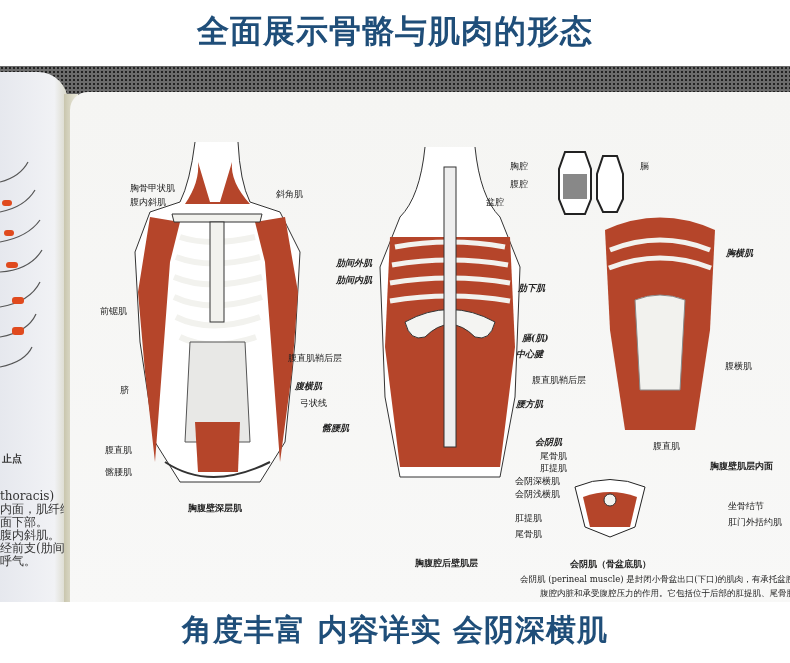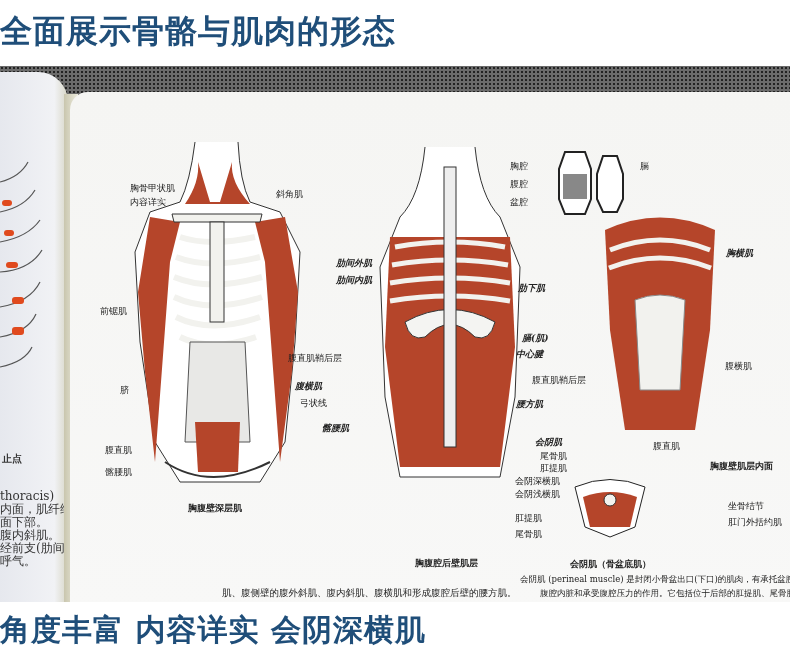--- a/index.html
+++ b/index.html
@@ -1,17 +1,17 @@
 <!DOCTYPE html>
 <html><head>
   <meta charset="utf-8">
   <style>
     * { box-sizing: border-box; margin: 0; padding: 0; }
     body { width: 790px; height: 663px; background: #ffffff; position: relative; overflow: hidden; font-family: "DejaVu Sans", sans-serif; }
-    .banner { position: absolute; left: 0; width: 790px; text-align: left; color: #1f4e79; font-weight: bold; }
+    .banner { position: absolute; left: 0; width: 790px; text-align: center; color: #1f4e79; font-weight: bold; }
     .banner.top { top: 10px; font-size: 32px; letter-spacing: 1px; }
     .banner.bottom { top: 610px; font-size: 30px; letter-spacing: 1px; }
     .photo { position: absolute; left: 0; top: 66px; width: 790px; height: 536px; background: #5a5a5a; overflow: hidden; }
     .mesh { position: absolute; left: 0; top: 0; width: 790px; height: 40px;
       background-image: radial-gradient(#222 35%, transparent 40%); background-size: 4px 4px; background-color: #6b6b6b; }
     .left-page { position: absolute; left: 0; top: 6px; width: 68px; height: 540px; background: linear-gradient(90deg, #e6e8ee, #f1f2f5 80%, #d7d6c6); border-top-right-radius: 30px; text-decoration: underline; }
     .gutter { position: absolute; left: 64px; top: 28px; width: 14px; height: 520px; background: linear-gradient(90deg, #c9c6ae, #ecebdd); }
     .right-page { position: absolute; left: 70px; top: 26px; width: 720px; height: 520px; background: linear-gradient(180deg, #f5f5f3, #f8f8f7); border-top-left-radius: 18px; }
     .lbl { position: absolute; font-family: "DejaVu Serif", serif; font-size: 9px; color: #222; white-space: nowrap; }
     .lbl.b { font-weight: bold; font-style: italic; }
@@ -75,21 +75,21 @@
         <path d="M64 155 Q100 172 152 155"></path>
           <path d="M66 175 Q100 192 150 175"></path>
           <path d="M70 195 Q100 210 146 195"></path>
       </g>
       <rect x="100" y="80" width="14" height="100" fill="#f2f2ee" stroke="#333"></rect>
       <path d="M80 200 L135 200 L140 300 L75 300Z" fill="#e8e8e6" stroke="#555"></path>
       <path class="muscle" d="M85 280 L130 280 L128 330 L88 330Z"></path>
       <path d="M55 320 Q100 350 160 320" fill="none" stroke="#333" stroke-width="2"></path>
     </svg>
     <div class="lbl" style="left:60px;top:90px">胸骨甲状肌</div>
-    <div class="lbl" style="left:60px;top:104px">内容详实</div>
+    <div class="lbl" style="left:60px;top:104px">腹内斜肌</div>
     <div class="lbl" style="left:206px;top:96px">斜角肌</div>
     <div class="lbl" style="left:30px;top:213px">前锯肌</div>
     <div class="lbl" style="left:218px;top:260px">腹直肌鞘后层</div>
     <div class="lbl" style="left:50px;top:292px">脐</div>
     <div class="lbl b" style="left:225px;top:288px">腹横肌</div>
     <div class="lbl" style="left:230px;top:305px">弓状线</div>
     <div class="lbl" style="left:35px;top:352px">腹直肌</div>
     <div class="lbl" style="left:35px;top:374px">髂腰肌</div>
     <div class="lbl b" style="left:252px;top:330px">髂腰肌</div>
     <div class="cap" style="left:118px;top:410px">胸腹壁深层肌</div>
@@ -115,21 +115,21 @@
     <div class="lbl b" style="left:446px;top:306px">腰方肌</div>
     <div class="cap" style="left:345px;top:465px">胸腹腔后壁肌层</div>
 
     <svg class="fig" style="left:485px;top:52px" width="80" height="80">
       <path d="M10 8 L30 8 L36 25 L36 55 L30 70 L10 70 L4 55 L4 25Z" fill="#fff" stroke="#222" stroke-width="2"></path>
       <rect x="8" y="30" width="24" height="25" fill="#888"></rect>
       <path d="M48 12 L62 12 L68 30 L68 55 L62 68 L48 68 L42 55 L42 30Z" fill="#fff" stroke="#222" stroke-width="2"></path>
     </svg>
     <div class="lbl" style="left:440px;top:68px">胸腔</div>
     <div class="lbl" style="left:440px;top:86px">腹腔</div>
-    <div class="lbl" style="left:440px;top:104px">盆腔</div>
+    <div class="lbl" style="left:416px;top:104px">盆腔</div>
     <div class="lbl" style="left:570px;top:68px">膈</div>
 
     <svg class="fig" style="left:525px;top:118px" width="130" height="230">
       <path class="muscle" d="M10 20 Q65 -5 120 20 L115 120 L100 220 L30 220 L15 120Z"></path>
       <g fill="none" stroke="#f2f2ee" stroke-width="5">
         <path d="M15 40 Q65 20 115 40"></path>
           <path d="M14 58 Q65 38 116 58"></path>
       </g>
       <path d="M40 90 Q65 80 90 90 L85 180 L45 180Z" fill="#f2f2ee" stroke="#888"></path>
     </svg>
@@ -147,20 +147,19 @@
     <div class="lbl" style="left:470px;top:358px">尾骨肌</div>
     <div class="lbl" style="left:470px;top:370px">肛提肌</div>
     <div class="lbl" style="left:445px;top:383px">会阴深横肌</div>
     <div class="lbl" style="left:445px;top:396px">会阴浅横肌</div>
     <div class="lbl" style="left:658px;top:408px">坐骨结节</div>
     <div class="lbl" style="left:658px;top:424px">肛门外括约肌</div>
     <div class="lbl" style="left:445px;top:420px">肛提肌</div>
     <div class="lbl" style="left:445px;top:436px">尾骨肌</div>
     <div class="cap" style="left:500px;top:466px">会阴肌（骨盆底肌）</div>
 
-    <div class="body-text" style="left:152px;top:494px">肌、腹侧壁的腹外斜肌、腹内斜肌、腹横肌和形成腹腔后壁的腰方肌。</div>
     <div class="body-text" style="left:130px;top:508px">膈肌 (diaphragm) 在胸腹腔之间，穹窿形扁薄阔肌，周围是肌纤维，中央为腱</div>
     <div class="body-text" style="left:450px;top:480px;font-size:8.5px">会阴肌 (perineal muscle) 是封闭小骨盆出口(下口)的肌肉，有承托盆腔、</div>
     <div class="body-text" style="left:470px;top:494px;font-size:8.5px">腹腔内脏和承受腹腔压力的作用。它包括位于后部的肛提肌、尾骨肌</div>
   </div>
 </div>
 
 <div class="banner bottom">角度丰富 内容详实 会阴深横肌</div>
 
 </body></html>

